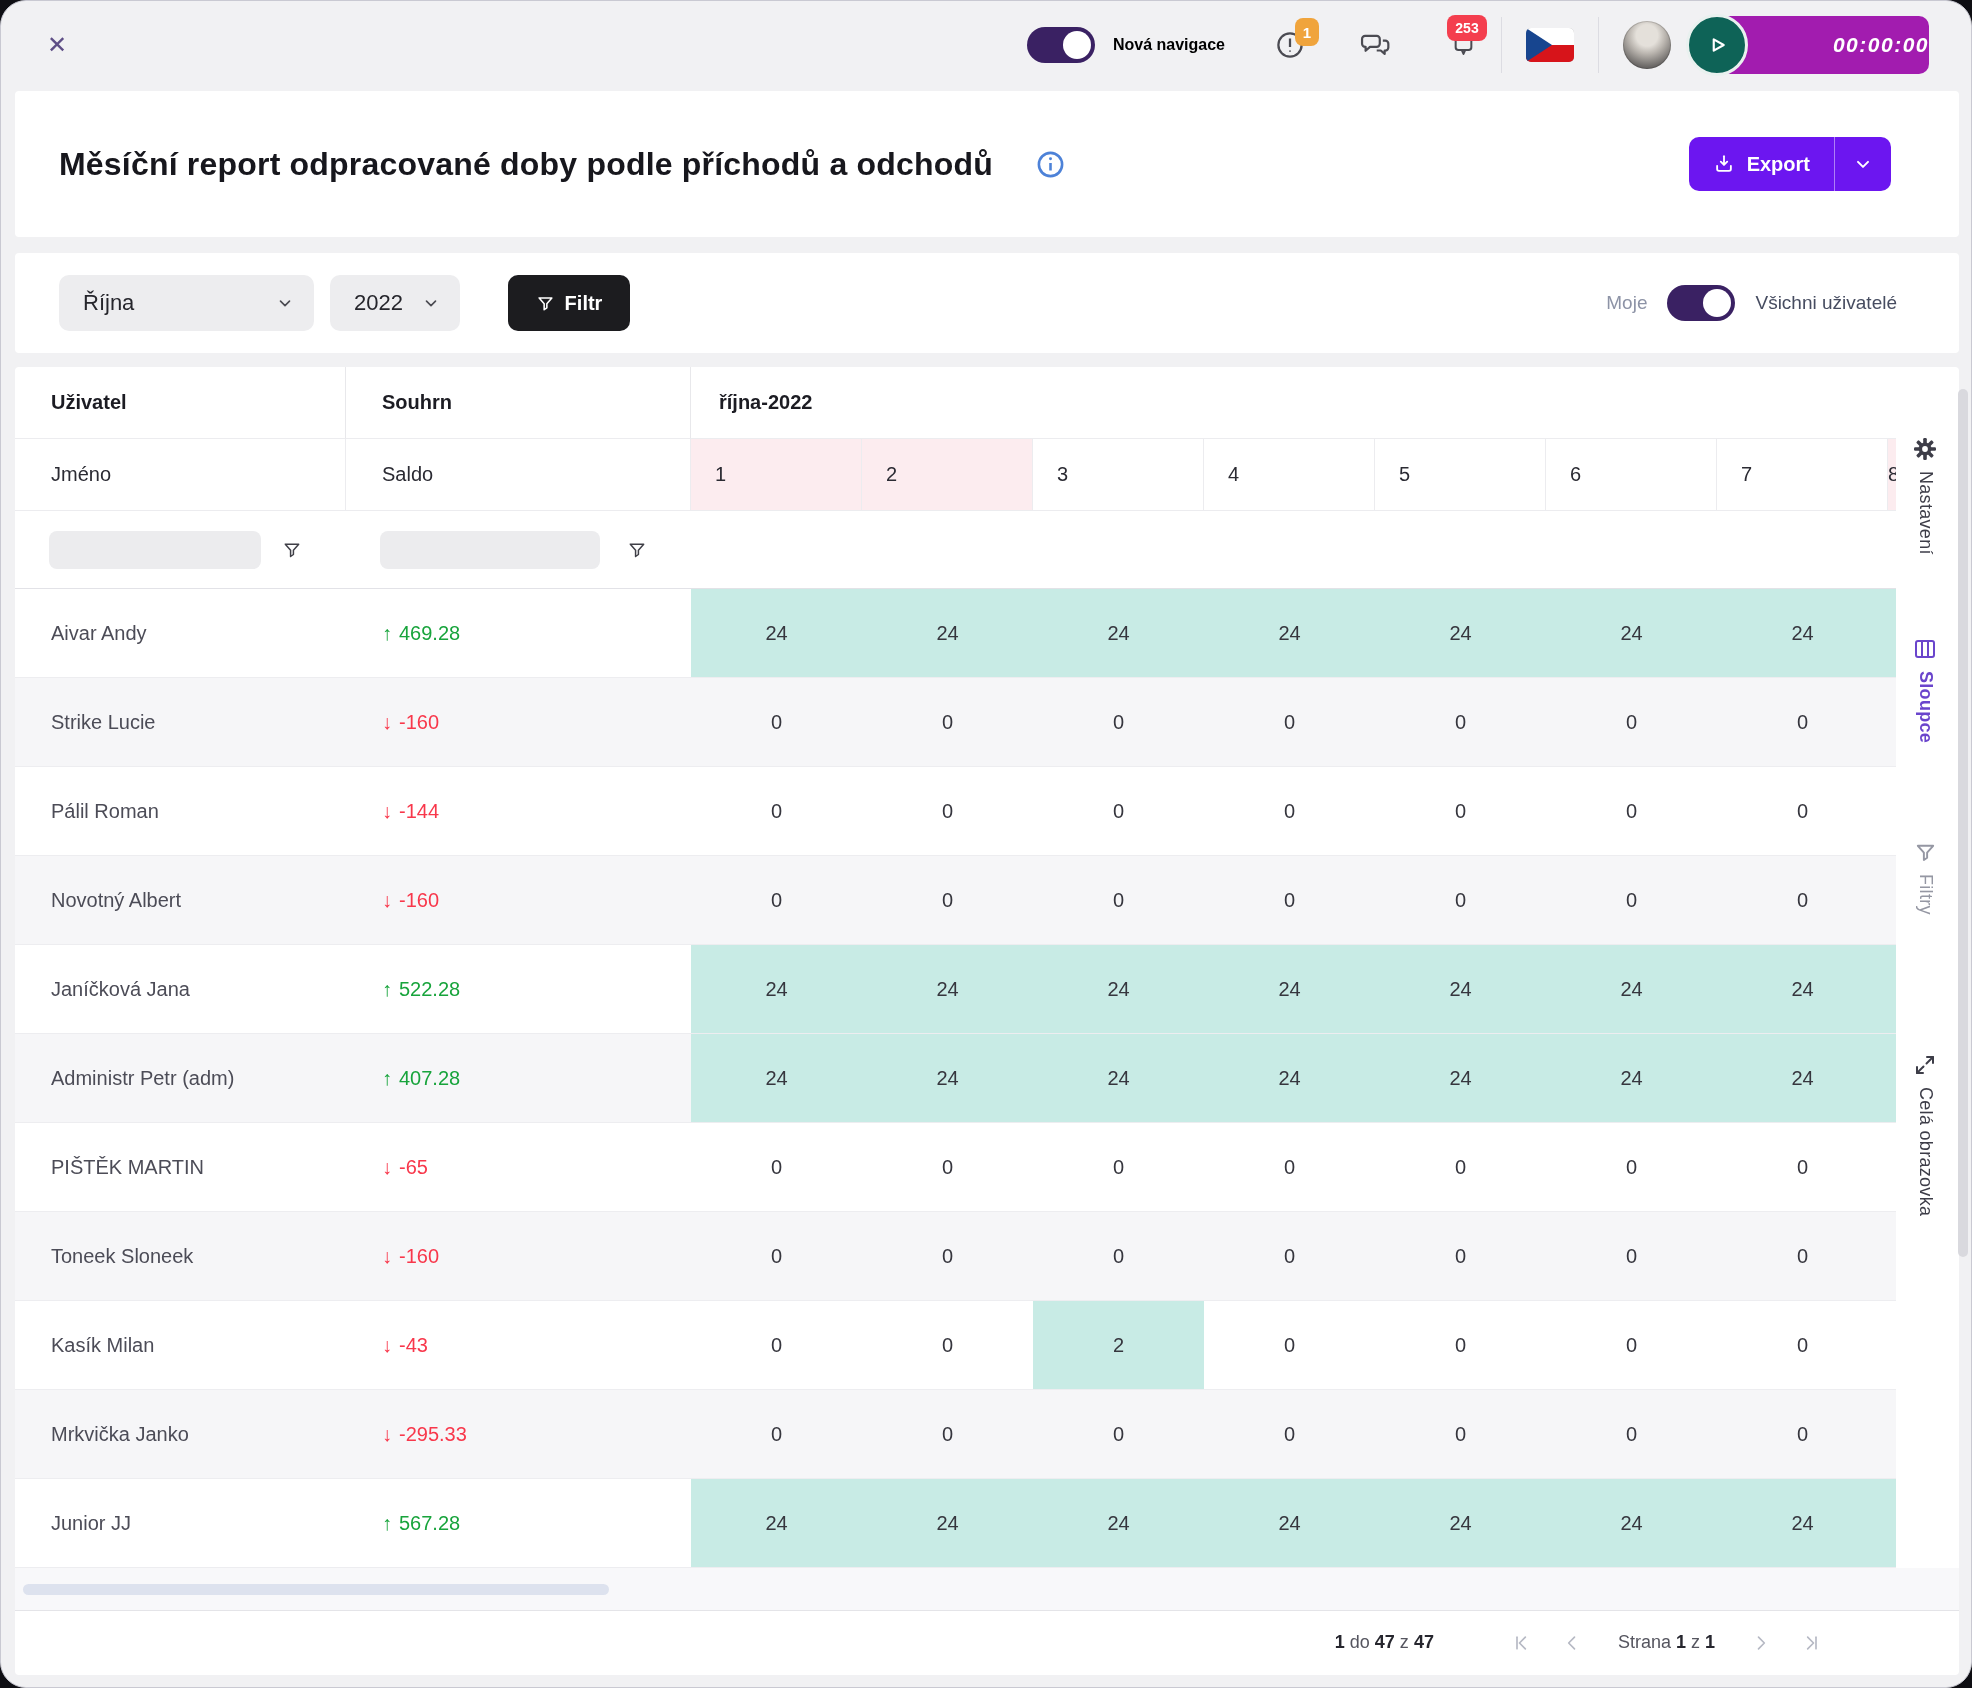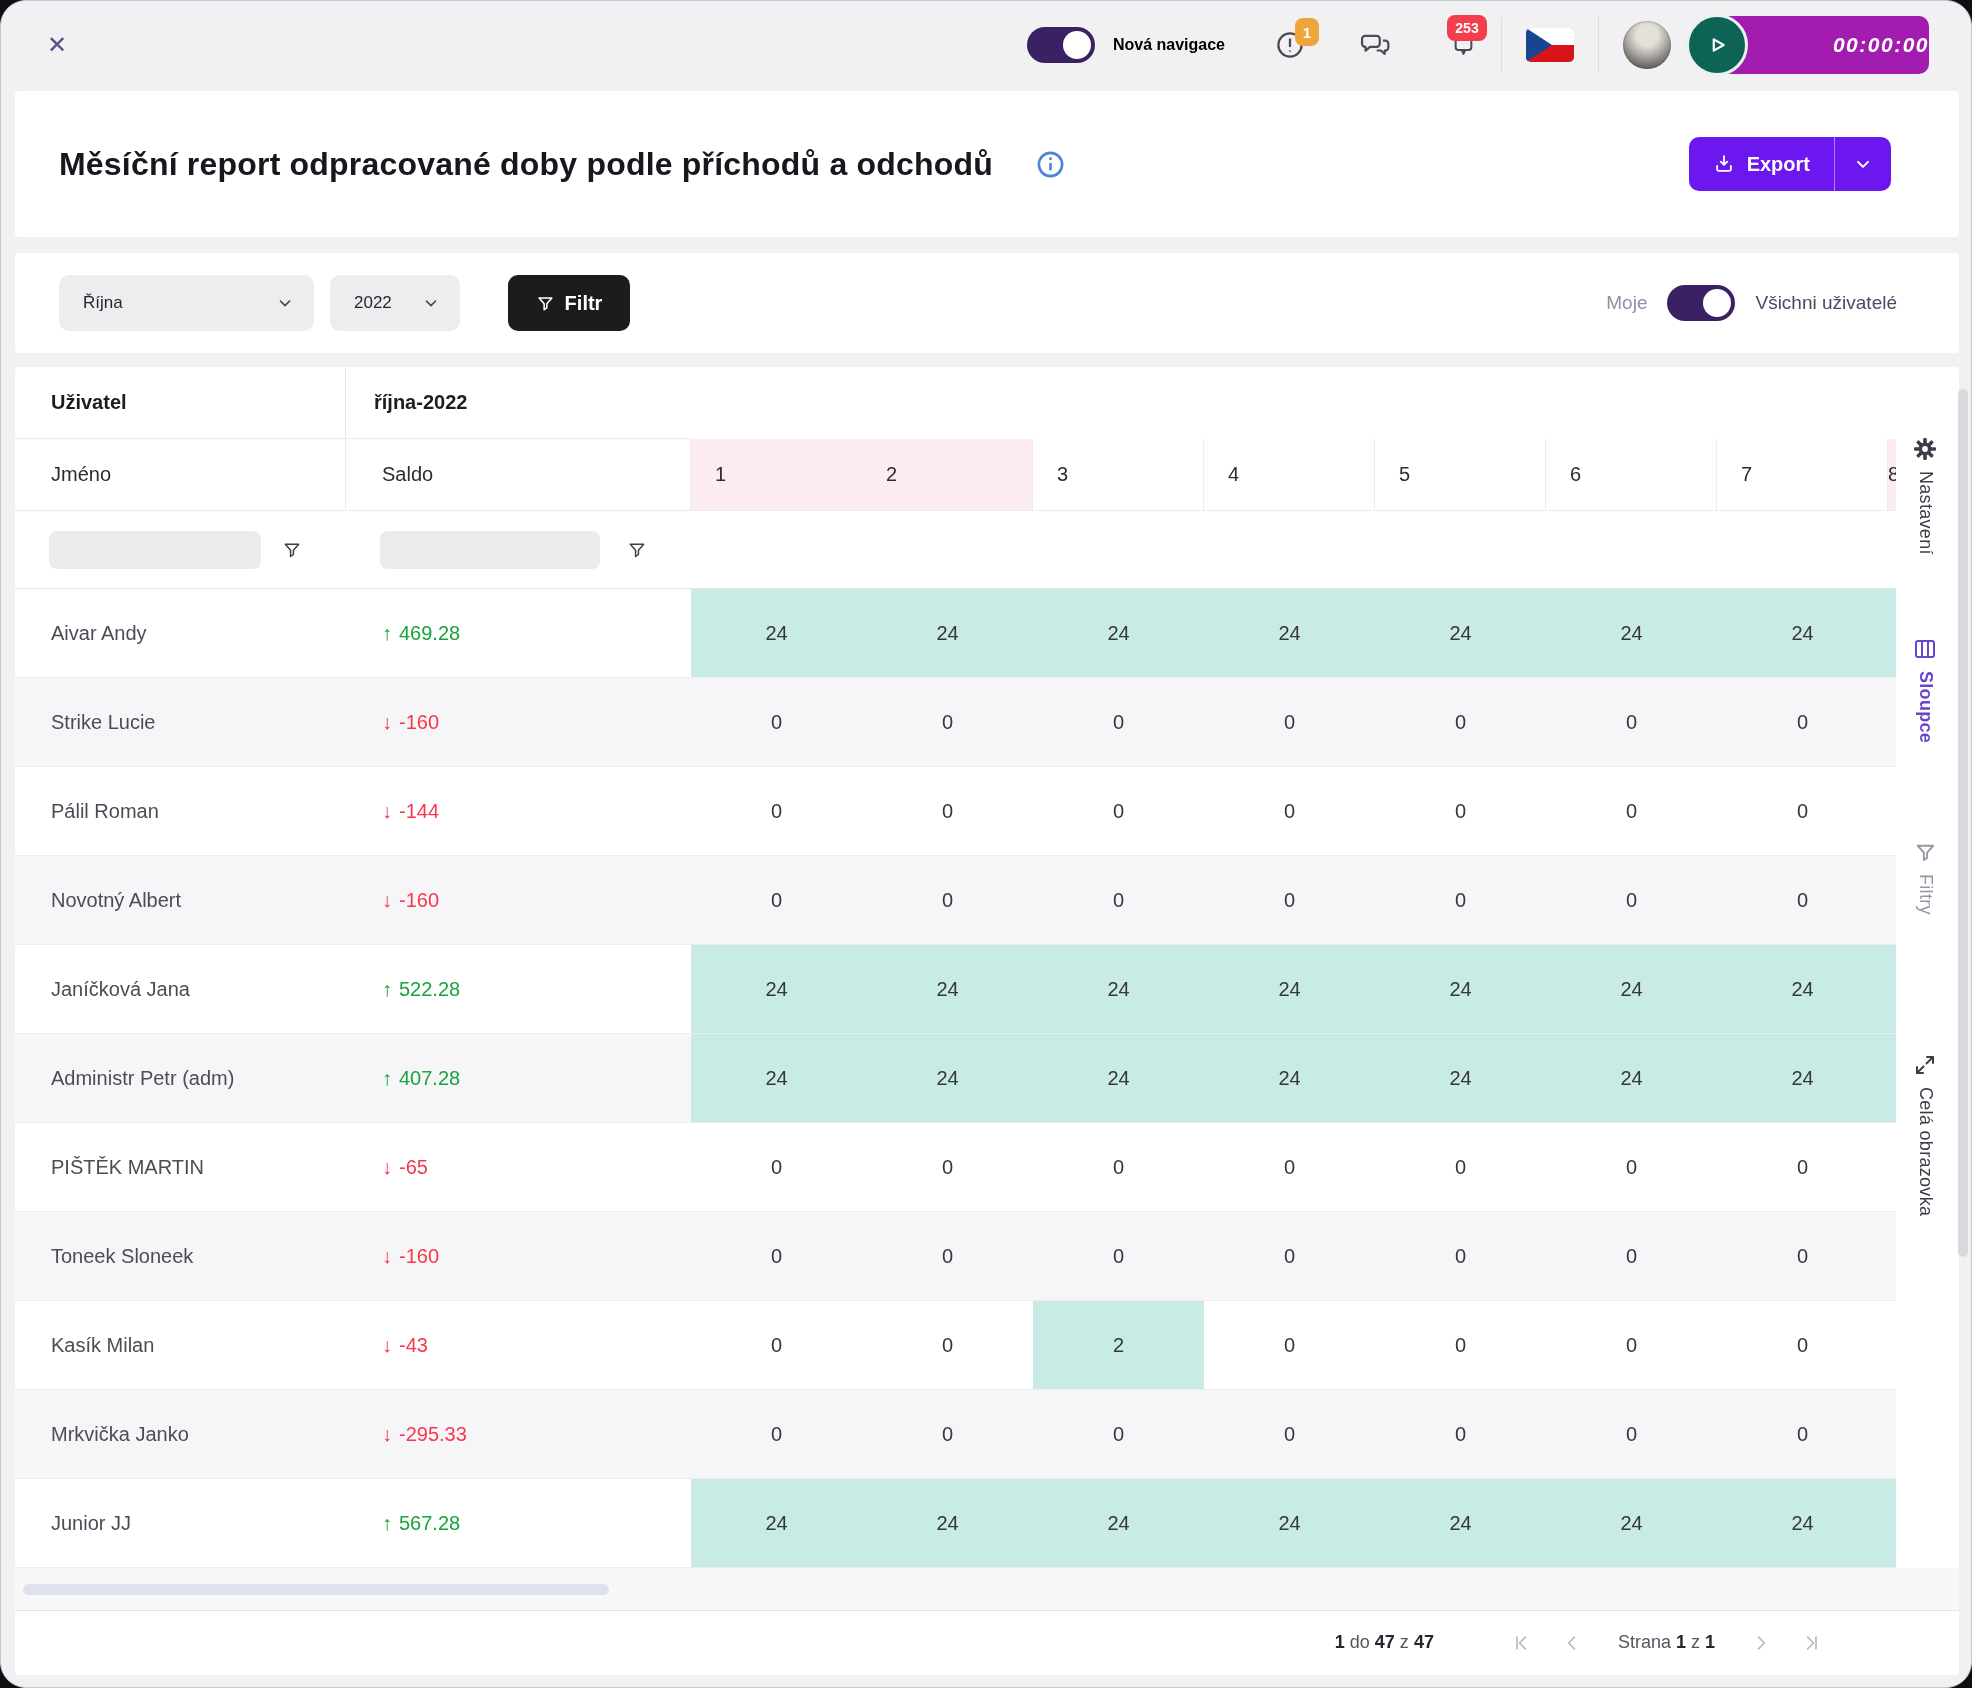--- a/index.html
+++ b/index.html
@@ -33,21 +33,21 @@
   .card{position:absolute;left:14px;width:1944px;background:#fff;border-radius:4px;}
   .title-card{top:90px;height:146px;display:flex;align-items:center;padding-left:44px;}
   .page-title{font-size:32px;font-weight:700;color:#17171d;letter-spacing:.2px;}
   .info-icon{margin-left:42px;display:flex;}
   .export-btn{position:absolute;right:68px;top:50%;transform:translateY(-50%);height:54px;border-radius:10px;background:#6c16f0;display:flex;align-items:stretch;overflow:hidden;cursor:pointer;justify-content:space-between;}
   .export-main{display:flex;align-items:center;gap:12px;padding:0 24px;color:#fff;font-size:20px;font-weight:700;}
   .export-sep{width:1px;background:rgba(255,255,255,.45);}
   .export-caret{width:56px;display:flex;align-items:center;justify-content:center;color:#fff;}
 
   .filter-card{top:252px;height:100px;display:flex;align-items:center;padding-left:44px;}
-  .select{height:56px;background:#ededef;border-radius:10px;display:flex;align-items:center;padding:0 20px 0 24px;color:#26262c;font-size:17px;cursor:pointer;}
+  .select{height:56px;background:#ededef;border-radius:10px;display:flex;align-items:center;padding:0 20px 0 24px;color:#26262c;font-size:22px;cursor:pointer;}
   .select .caret{margin-left:auto;color:#4b4b52;display:flex;}
   .select.month{width:255px;margin-right:16px;}
   .select.year{width:130px;margin-right:48px;}
   .filtr-btn{height:56px;width:122px;background:#1c1c1f;border-radius:10px;color:#fff;display:flex;align-items:center;justify-content:center;gap:10px;font-size:20px;font-weight:700;cursor:pointer;}
   .scope{position:absolute;right:62px;top:0;height:100%;display:flex;align-items:center;gap:20px;}
   .scope-left{font-size:19px;color:#8d93a6;}
   .scope-right{font-size:19px;color:#464c60;}
 
   
   .table-card{top:366px;height:1308px;}
@@ -218,20 +218,21 @@
       <div class="toggle">
           <div class="knob"></div>
         </div>
       <span class="scope-right">Všichni uživatelé</span>
     </div>
   </div>
 
   <div class="card table-card">
     <div class="grid-main">
       <div class="tha c1">Uživatel</div>
+      <div class="tha c2">Souhrn</div>
       <div class="tha c3">října-2022</div>
     </div>
     <div class="grid-days" id="day-header-row">
       <div class="thb">Jméno</div>
       <div class="thb">Saldo</div>
     <div class="thb day weekend">1</div>
         <div class="thb day weekend">2</div>
         <div class="thb day">3</div>
         <div class="thb day">4</div>
         <div class="thb day">5</div>

